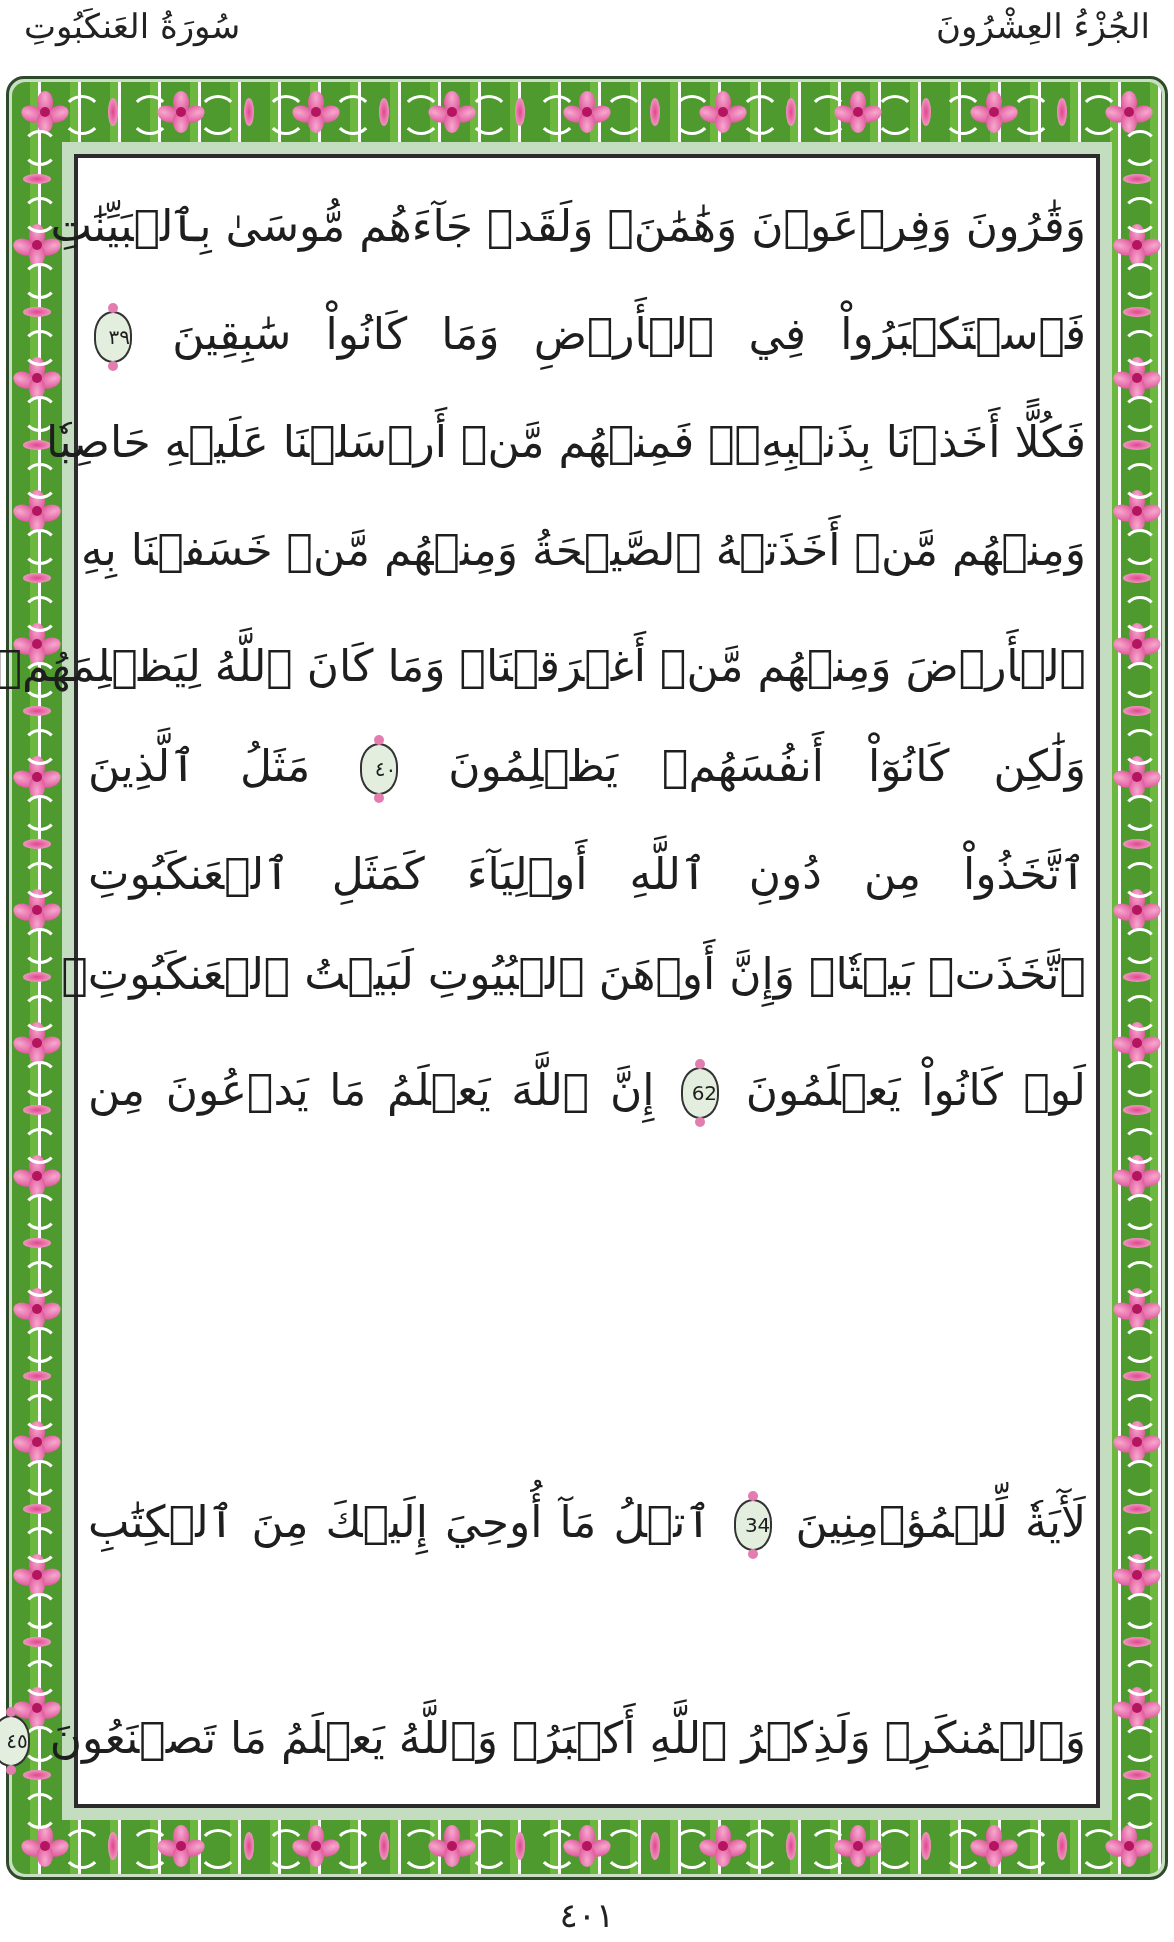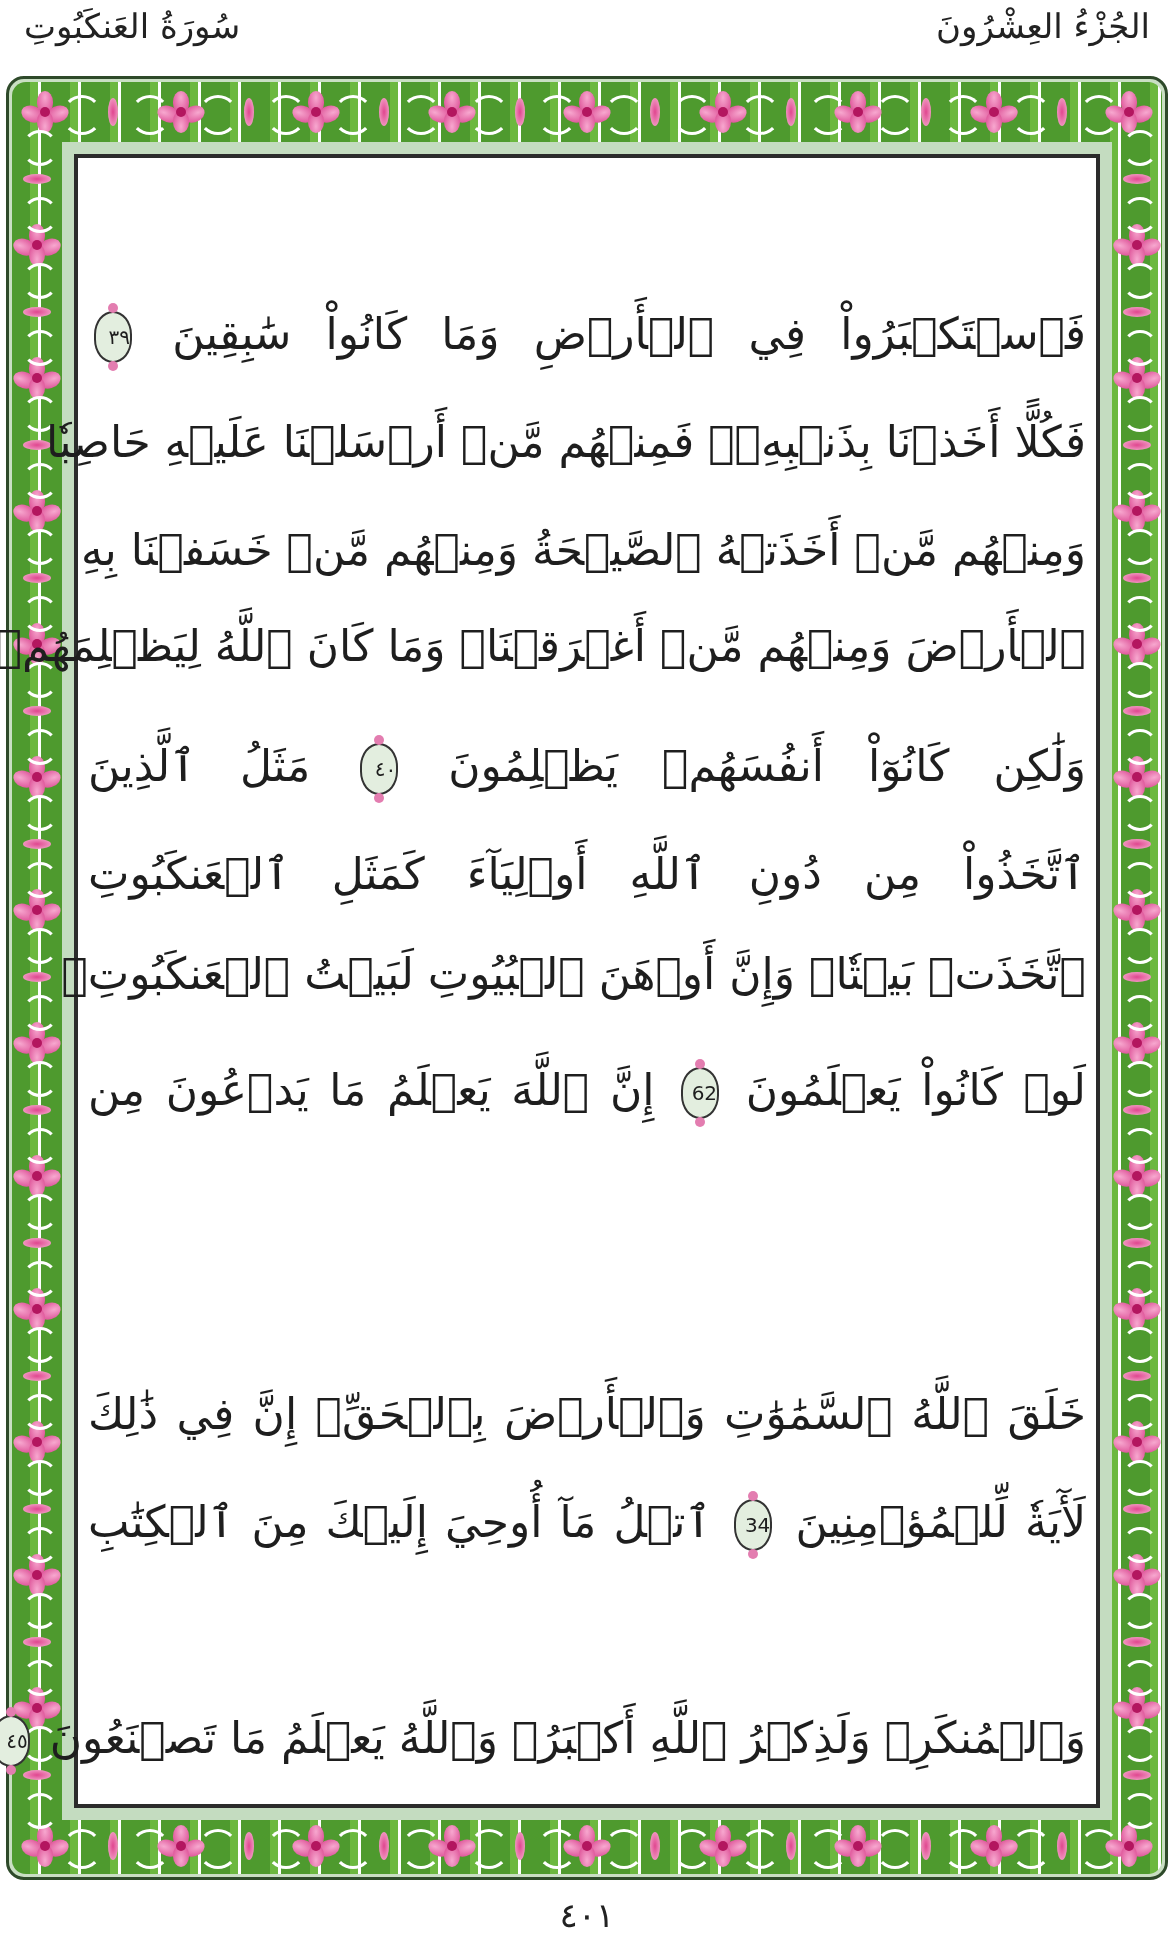--- a/index.html
+++ b/index.html
@@ -467,26 +467,26 @@
     <div class="budh" style="left: 1123px; top: 1770px;"></div>
     <div class="scroll" style="left: 22px; top: 1793px; width: 30px; height: 30px; border-color: rgb(255, 255, 255) transparent;"></div>
     <div class="scroll" style="left: 1122px; top: 1793px; width: 30px; height: 30px; border-color: rgb(255, 255, 255) transparent;"></div>
     <div class="scroll" style="left: 22px; top: 1726px; width: 30px; height: 30px; border-color: rgb(255, 255, 255) transparent;"></div>
     <div class="scroll" style="left: 1122px; top: 1726px; width: 30px; height: 30px; border-color: rgb(255, 255, 255) transparent;"></div>
   </div>
 <div class="band"></div>
 <div class="inner"></div>
 
 <div class="lines">
+  <div class="line" style="top:0px"><span>وَقَٰرُونَ وَفِرۡعَوۡنَ وَهَٰمَٰنَۖ وَلَقَدۡ جَآءَهُم مُّوسَىٰ بِٱلۡبَيِّنَٰتِ</span></div>
   <div class="line" style="top:108px"><span>فَٱسۡتَكۡبَرُواْ فِي ٱلۡأَرۡضِ وَمَا كَانُواْ سَٰبِقِينَ</span> <span class="ayah">٣٩</span></div>
   <div class="line" style="top:216px"><span>فَكُلًّا أَخَذۡنَا بِذَنۢبِهِۦۖ فَمِنۡهُم مَّنۡ أَرۡسَلۡنَا عَلَيۡهِ حَاصِبٗا</span></div>
   <div class="line" style="top:324px"><span>وَمِنۡهُم مَّنۡ أَخَذَتۡهُ ٱلصَّيۡحَةُ وَمِنۡهُم مَّنۡ خَسَفۡنَا بِهِ</span></div>
-  <div class="line" style="top:420px"><span>ٱلۡأَرۡضَ وَمِنۡهُم مَّنۡ أَغۡرَقۡنَاۚ وَمَا كَانَ ٱللَّهُ لِيَظۡلِمَهُمۡ</span></div>
+  <div class="line" style="top:440px"><span>ٱلۡأَرۡضَ وَمِنۡهُم مَّنۡ أَغۡرَقۡنَاۚ وَمَا كَانَ ٱللَّهُ لِيَظۡلِمَهُمۡ</span></div>
   <div class="line" style="top:540px"><span>وَلَٰكِن كَانُوٓاْ أَنفُسَهُمۡ يَظۡلِمُونَ</span> <span class="ayah">٤٠</span> <span>مَثَلُ ٱلَّذِينَ</span></div>
   <div class="line" style="top:648px"><span>ٱتَّخَذُواْ مِن دُونِ ٱللَّهِ أَوۡلِيَآءَ كَمَثَلِ ٱلۡعَنكَبُوتِ</span></div>
   <div class="line" style="top:748px"><span>ٱتَّخَذَتۡ بَيۡتٗاۖ وَإِنَّ أَوۡهَنَ ٱلۡبُيُوتِ لَبَيۡتُ ٱلۡعَنكَبُوتِۚ</span></div>
   <div class="line" style="top:864px"><span>لَوۡ كَانُواْ يَعۡلَمُونَ</span> <span class="ayah">62</span> <span>إِنَّ ٱللَّهَ يَعۡلَمُ مَا يَدۡعُونَ مِن</span></div>
-  <div class="line" style="top:1188px"><span>خَلَقَ ٱللَّهُ ٱلسَّمَٰوَٰتِ وَٱلۡأَرۡضَ بِٱلۡحَقِّۚ إِنَّ فِي ذَٰلِكَ</span></div>
   <div class="line" style="top:1296px"><span>لَأٓيَةٗ لِّلۡمُؤۡمِنِينَ</span> <span class="ayah">34</span> <span>ٱتۡلُ مَآ أُوحِيَ إِلَيۡكَ مِنَ ٱلۡكِتَٰبِ</span></div>
   <div class="line" style="top:1512px"><span>وَٱلۡمُنكَرِۗ وَلَذِكۡرُ ٱللَّهِ أَكۡبَرُۗ وَٱللَّهُ يَعۡلَمُ مَا تَصۡنَعُونَ</span> <span class="ayah">٤٥</span></div>
 </div>
 
 <div class="page-num">٤٠١</div>
 
 </body></html>

